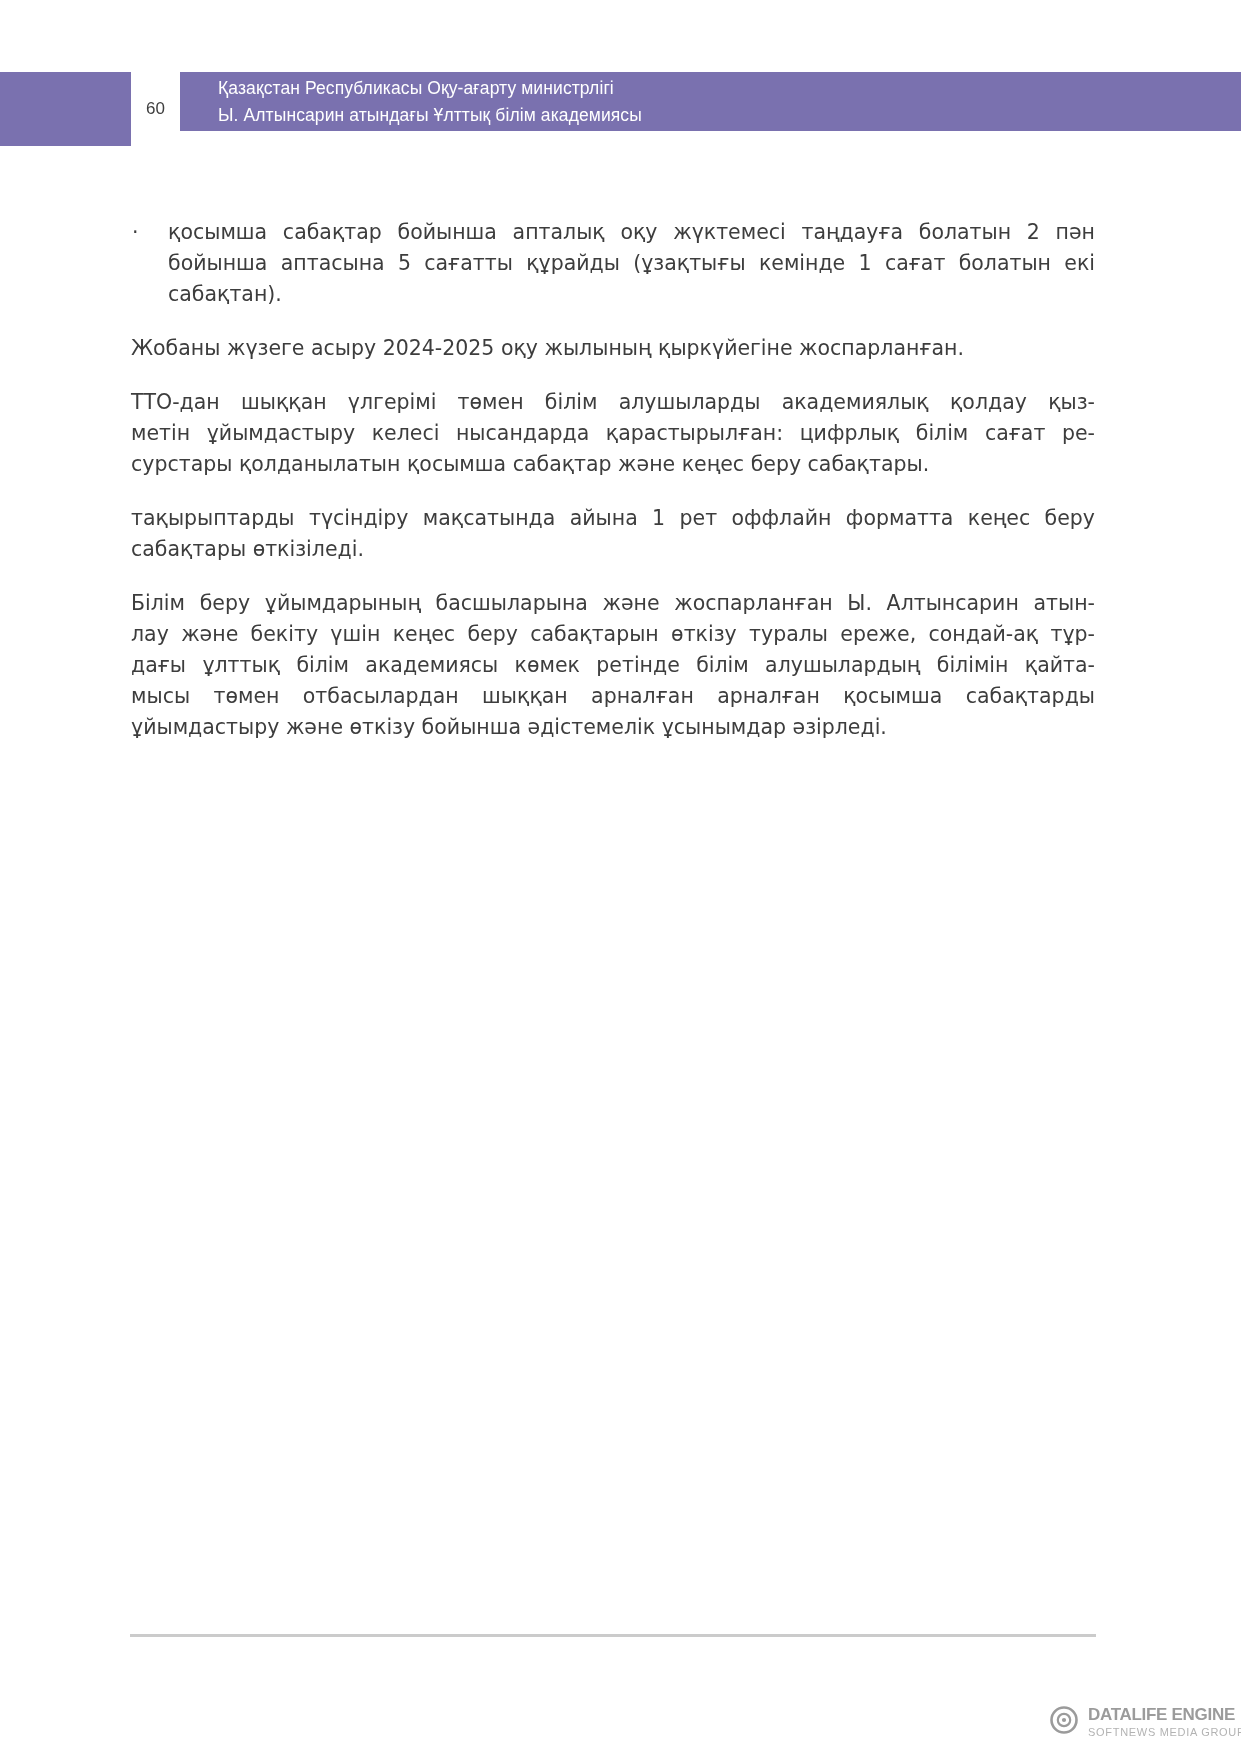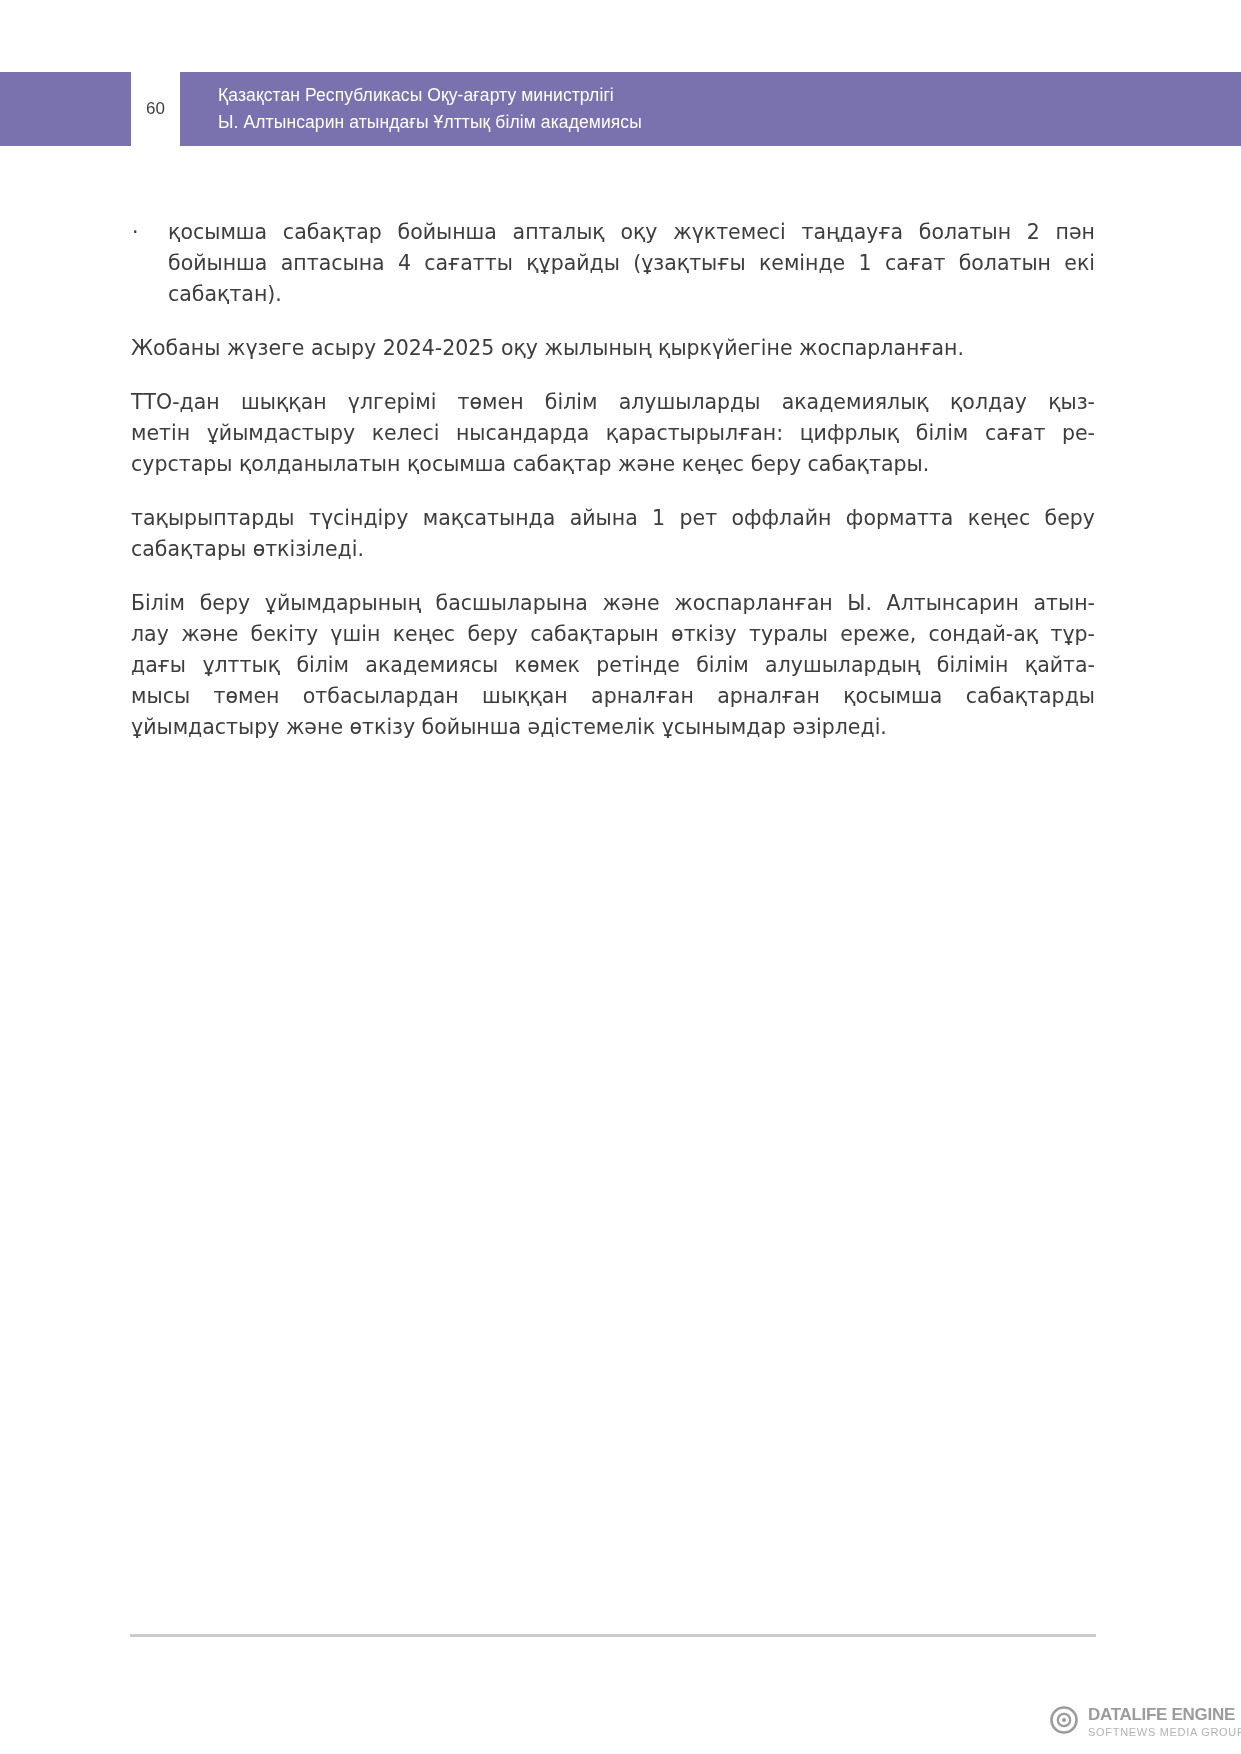--- a/index.html
+++ b/index.html
@@ -24,21 +24,21 @@
     left: 131px; top: 72px;
     width: 49px; height: 74px;
     display: flex; align-items: center; justify-content: center;
     font-family: "Liberation Sans", sans-serif;
     font-size: 17px; font-weight: 400;
     color: #3f3f3f;
   }
   .header-band {
     position: absolute;
     left: 180px; top: 72px;
-    width: 1061px; height: 74px;
+    width: 1061px; height: 59px;
     background: var(--accent, #7a71af);
     box-sizing: border-box;
     padding-left: 38px;
     display: flex; flex-direction: column; justify-content: center;
   }
   .header-band .hline {
     color: #ffffff;
     font-family: "Liberation Sans", sans-serif;
     font-size: 17.5px;
     line-height: 27px;
@@ -106,21 +106,21 @@
 
   <div class="header-band">
     <div class="hline">Қазақстан Республикасы Оқу-ағарту министрлігі</div>
     <div class="hline">Ы. Алтынсарин атындағы Ұлттық білім академиясы</div>
   </div>
 
   <div class="body-text">
       <div class="para bullet">
         <span class="bullet-marker">·</span>
         <div class="line">қосымша сабақтар бойынша апталық оқу жүктемесі таңдауға болатын 2 пән</div>
-        <div class="line">бойынша аптасына 4 сағатты құрайды (ұзақтығы кемінде 1 сағат болатын екі</div>
+        <div class="line">бойынша аптасына 5 сағатты құрайды (ұзақтығы кемінде 1 сағат болатын екі</div>
         <div class="line last">сабақтан).</div>
       </div>
       <div class="para">
         <div class="line last">Жобаны жүзеге асыру 2024-2025 оқу жылының қыркүйегіне жоспарланған.</div>
       </div>
       <div class="para">
         <div class="line">ТТО-дан шыққан үлгерімі төмен білім алушыларды академиялық қолдау қыз-</div>
         <div class="line">метін ұйымдастыру келесі нысандарда қарастырылған: цифрлық білім сағат ре-</div>
         <div class="line last">сурстары қолданылатын қосымша сабақтар және кеңес беру сабақтары.</div>
       </div>

